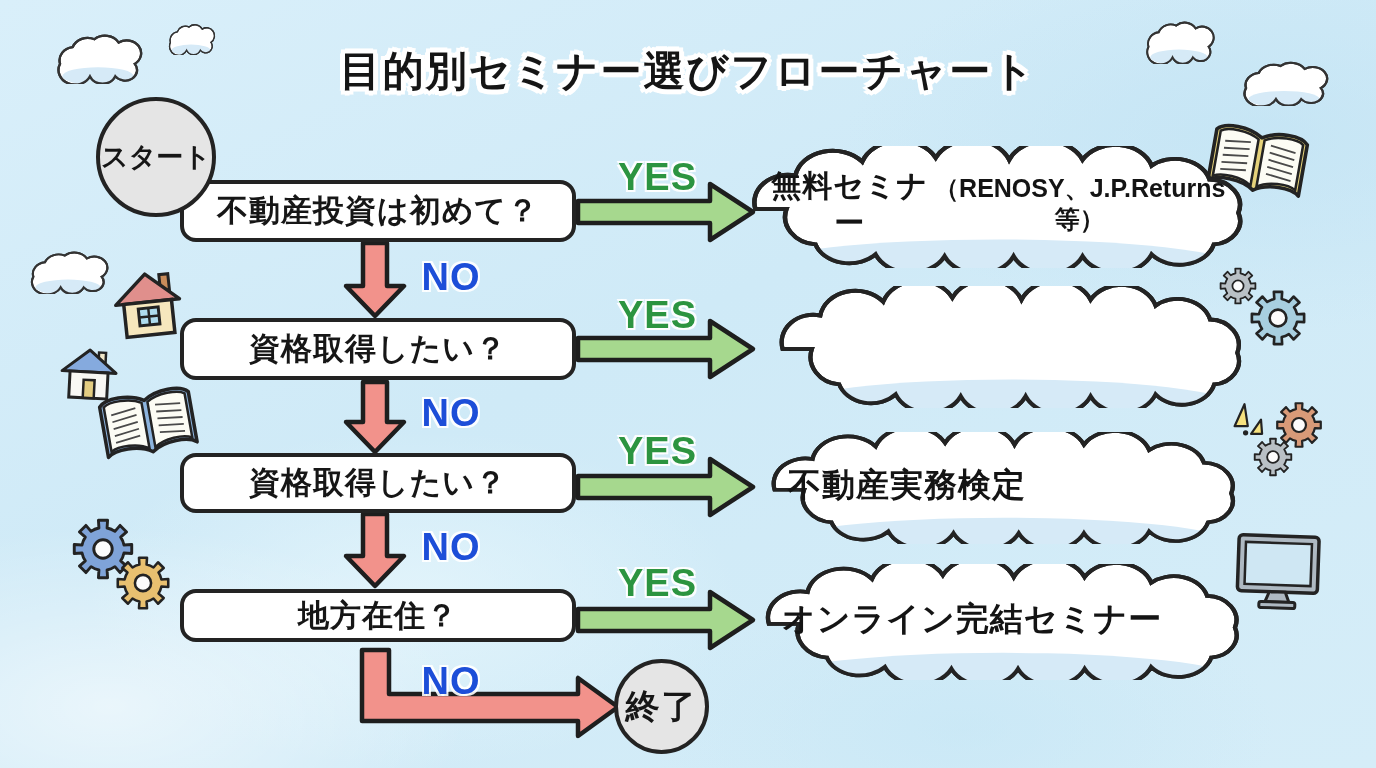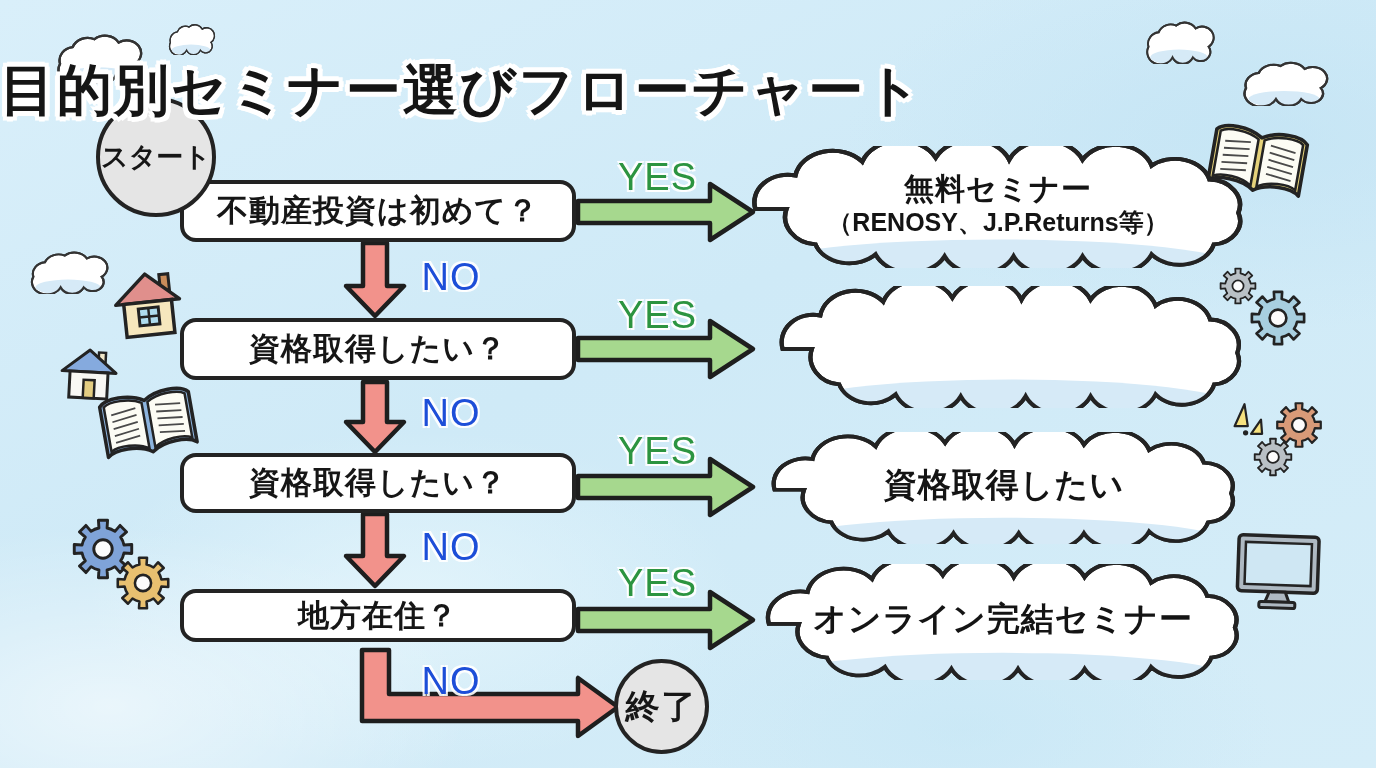--- a/index.html
+++ b/index.html
@@ -11,59 +11,58 @@
       radial-gradient(ellipse 600px 300px at 8% 92%, rgba(255,255,255,.55), rgba(255,255,255,0) 60%),
       radial-gradient(ellipse 500px 260px at 30% 78%, rgba(230,246,252,.8), rgba(230,246,252,0) 65%),
       radial-gradient(ellipse 700px 320px at 92% 18%, rgba(190,225,243,.55), rgba(190,225,243,0) 60%),
       radial-gradient(ellipse 520px 240px at 70% 95%, rgba(197,230,245,.6), rgba(197,230,245,0) 60%),
       linear-gradient(155deg, #d9effa 0%, #cfeaf7 45%, #d5edf8 100%);
   }
   .abs { position:absolute; }
 
   
   .title {
-    left:0; right:0; top:44px; 
-    font-size:55px; font-weight:800; color:#151515; letter-spacing:2px;
+    left:0; right:0; top:44px; text-align:center;
+    font-size:41px; font-weight:800; color:#151515; letter-spacing:2px;
     text-shadow:
       -4px -4px 0 #fff, 4px -4px 0 #fff, -4px 4px 0 #fff, 4px 4px 0 #fff,
       -5px 0 0 #fff, 5px 0 0 #fff, 0 -5px 0 #fff, 0 5px 0 #fff;
     z-index:5;
-    margin-top:10px;
   }
 
   
   .qbox {
     background:#fff; border:4.5px solid #232323; border-radius:16px;
     display:flex; align-items:center; justify-content:center;
     font-size:31px; font-weight:700; color:#161616; letter-spacing:1px;
     z-index:3;
   }
   .circle {
     background:#e5e5e5; border:4px solid #232323; border-radius:50%;
     display:flex; align-items:center; justify-content:center;
     font-weight:800; color:#161616; z-index:4;
   }
   .start-circle { left:96px; top:97px; width:120px; height:120px; font-size:27px; }
   .end-circle   { left:614px; top:659px; width:95px; height:95px; font-size:34px; letter-spacing:2px; }
 
   
   .lbl {
-    font-size:38px; font-weight:400; text-align:center; z-index:4; letter-spacing:1px;
+    font-size:38px; font-weight:700; text-align:center; z-index:4; letter-spacing:1px;
     text-shadow:-2px -2px 0 rgba(255,255,255,.9), 2px -2px 0 rgba(255,255,255,.9),
                 -2px 2px 0 rgba(255,255,255,.9), 2px 2px 0 rgba(255,255,255,.9);
   }
   .lbl-yes { color:#2c9440; width:115px; left:600px; }
   .lbl-no  { color:#1d4ed8; width:90px;  left:406px; }
 
   
   .bubble { z-index:3; }
   .bubble svg.bubble-bg { position:absolute; inset:0; width:100%; height:100%; }
   .bubble .bubble-text {
     position:absolute; inset:8px 26px 14px 26px;
-    display:flex; flex-direction:column; align-items:center; justify-content:center;
+    display:flex; flex-direction:row; align-items:center; 
     text-align:center; color:#141414;
   }
   .bubble-main { font-size:30px; font-weight:800; letter-spacing:1px; line-height:1.25; }
   .bubble-sub  { font-size:25px; font-weight:800; letter-spacing:0; line-height:1.25; }
   .bubble.single .bubble-main { font-size:33px; }
   .bubble-sub:empty { display:none; }
 
   
   #arrow-layer { left:0; top:0; width:1376px; height:768px; z-index:2; pointer-events:none; }
   .decor { z-index:1; pointer-events:none; }
@@ -247,21 +246,21 @@
 
 <div class="abs bubble single" style="left:762px;top:432px;width:484px;height:112px">
   <svg class="bubble-bg" viewBox="0 0 460 124" preserveAspectRatio="none" aria-hidden="true">
     <use href="#cloudPath" fill="#ffffff" stroke="#232323" stroke-width="4" vector-effect="non-scaling-stroke"></use>
     <g clip-path="url(#cloudClip)">
         <ellipse cx="230" cy="122" rx="212" ry="27" fill="#d6eaf7"></ellipse>
       </g>
     <use href="#cloudPath" fill="none" stroke="#232323" stroke-width="4" vector-effect="non-scaling-stroke"></use>
   </svg>
   <div class="bubble-text">
-    <div class="bubble-main">資格取得したい</div>
+    <div class="bubble-main">不動産実務検定</div>
 
   </div>
 </div>
 
 <div class="abs bubble single" style="left:756px;top:564px;width:494px;height:116px">
   <svg class="bubble-bg" viewBox="0 0 460 124" preserveAspectRatio="none" aria-hidden="true">
     <use href="#cloudPath" fill="#ffffff" stroke="#232323" stroke-width="4" vector-effect="non-scaling-stroke"></use>
     <g clip-path="url(#cloudClip)">
         <ellipse cx="230" cy="122" rx="212" ry="27" fill="#d6eaf7"></ellipse>
       </g>

